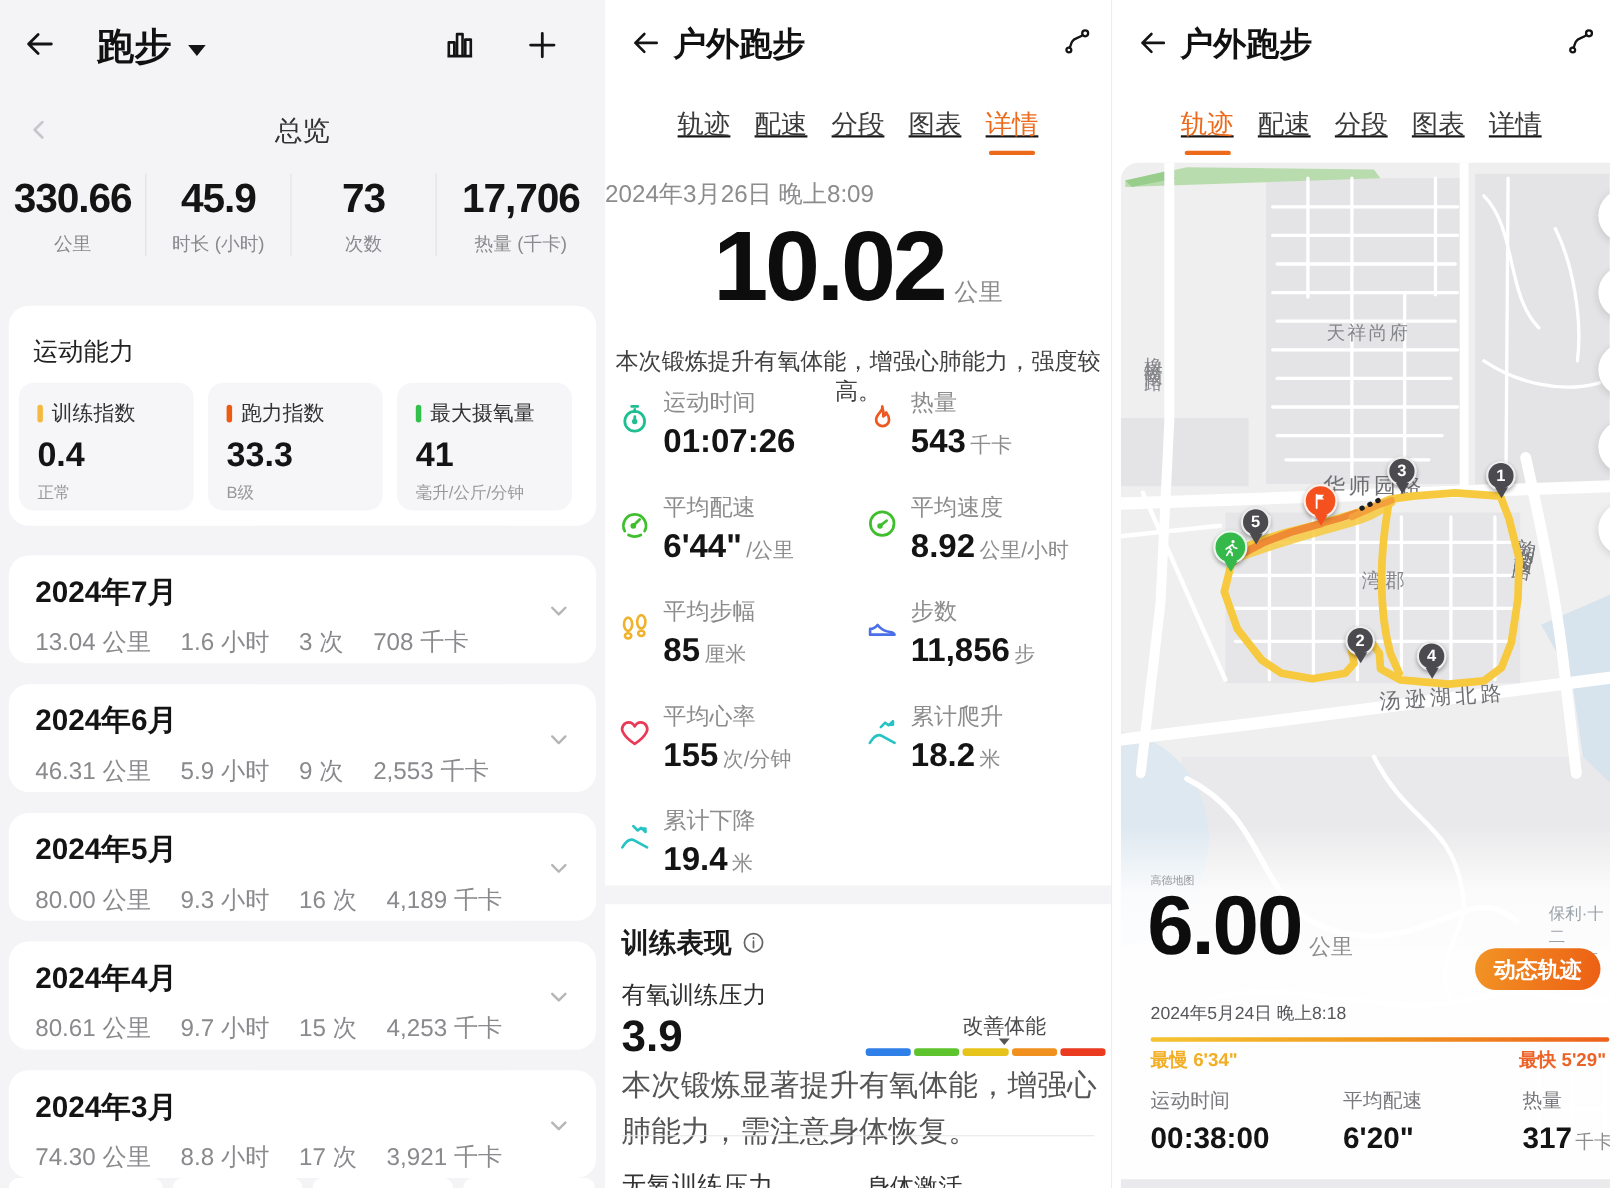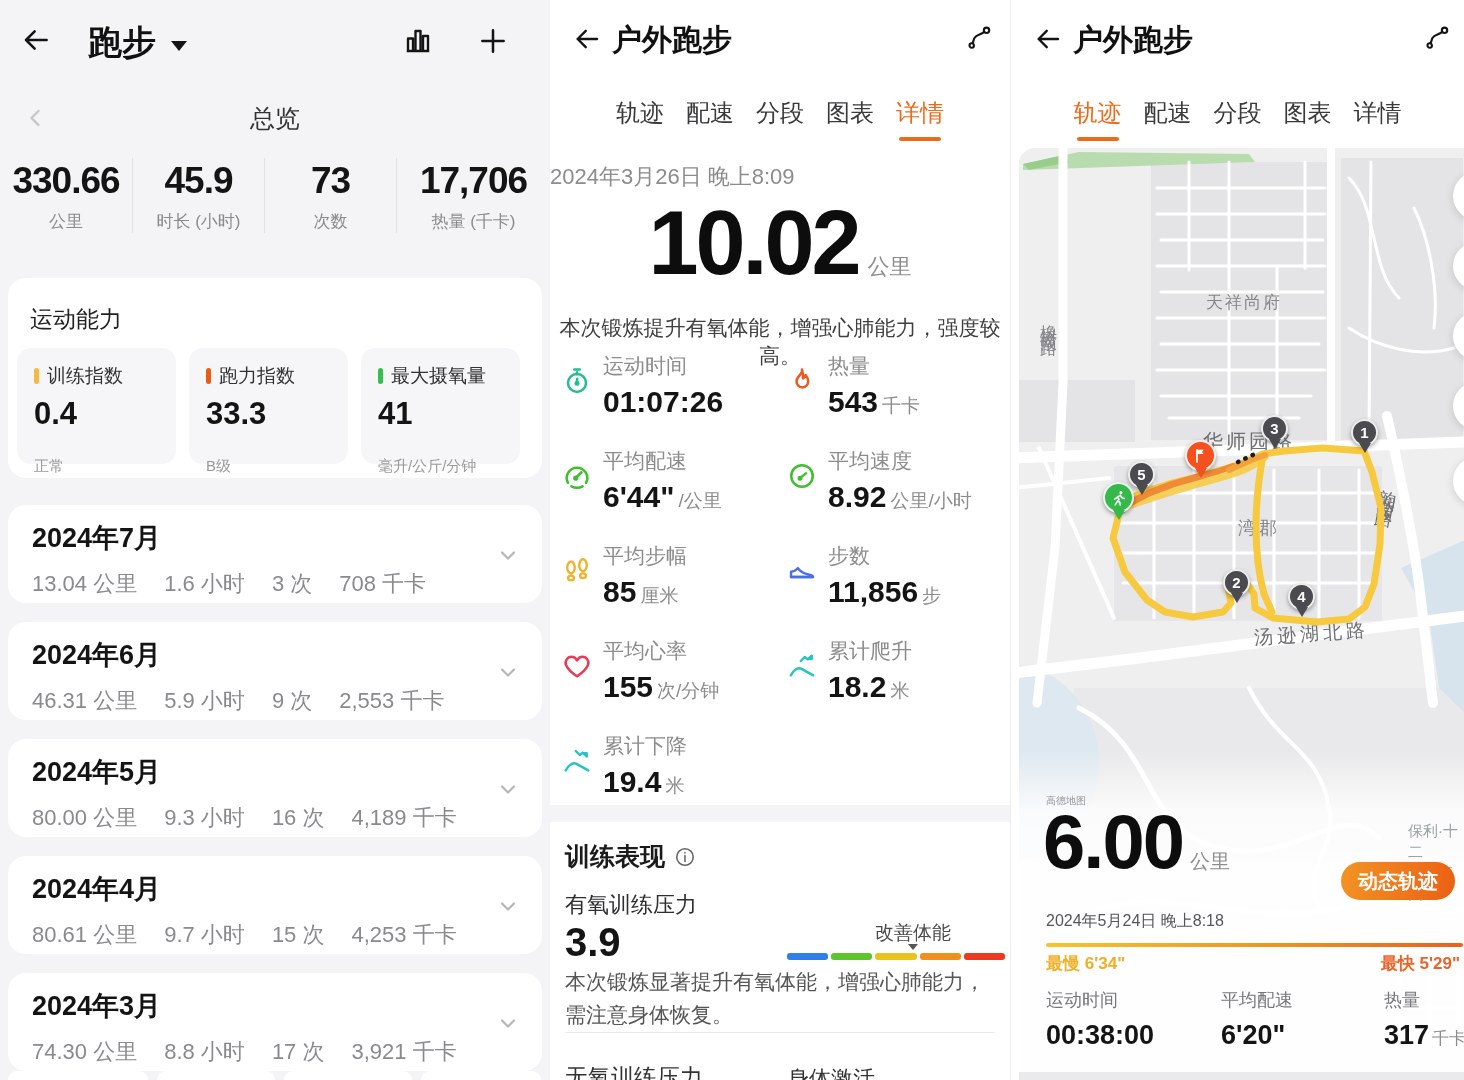--- a/index.html
+++ b/index.html
@@ -33,35 +33,35 @@
   .total .l { font-size:17px; color:#8a8a8e; margin-top:8px; }
   .card { position:absolute; left:8px; width:534px; background:#fff; border-radius:18px; }
   .ability { top:278px; height:200px; padding:26px 22px 0; }
   .ability .ttl { font-size:23px; color:#222; }
   .ab-cards { position:absolute; left:9px; top:70px; display:flex; gap:13px; }
   .acard { width:159px; height:116px; background:#f6f6f8; border-radius:14px; padding:15px 0 0 17px; }
   .acard .row1 { display:flex; align-items:center; }
   .acard .bar { width:5px; height:16px; border-radius:3px; margin-right:8px; }
   .acard .al { font-size:19px; color:#333; }
   .acard .av { font-size:31px; font-weight:700; margin-top:7px; color:#141414; }
-  .acard .as { font-size:15px; color:#999; margin-top:25px; }
+  .acard .as { font-size:15px; color:#999; margin-top:7px; }
   .month { height:98px; padding:15px 24px 0; }
   .month .mt { font-size:27px; font-weight:700; color:#141414; }
   .month .mrow { margin-top:13px; font-size:22px; color:#8a8a8e; }
   .month .ms { margin-right:27px; }
   .month .mchev { position:absolute; right:22px; top:38px; }
   .m0{top:505px}.m1{top:622px}.m2{top:739px}.m3{top:856px}.m4{top:973px}
   .peek { position:absolute; bottom:0; left:8px; display:flex; gap:9px; }
   .peek div { height:9px; background:#fff; border-radius:9px 9px 0 0; }
 
   
   .d-hdr .back { left:22px; top:24px; }
   .d-hdr .dt { position:absolute; left:62px; top:20px; font-size:30px; font-weight:700; color:#111; }
   .d-hdr .share { top:24px; }
-  .tabs { position:absolute; top:97px; left:0; right:0; display:flex; justify-content:center; gap:22px; }
+  .tabs { position:absolute; top:97px; left:0; right:0; display:flex; justify-content:center; gap:22px;text-decoration:underline; }
   .tab { position:relative; font-size:24px; color:#3a3a3c; padding-bottom:12px; cursor:pointer; }
   .tab.active { color:#ed6a1a; }
   .tab.active::after { content:""; position:absolute; left:50%; transform:translateX(-50%);
     bottom:0; width:42px; height:4px; border-radius:2px; background:#ed6a1a; }
 
   
   .s2 .date { position:absolute; top:162px; width:100%; font-size:22px; color:#8c8c8e; }
   .hero { position:absolute; top:192px; width:100%; text-align:center; }
   .hero .hv { font-size:90px; font-weight:700; letter-spacing:-3px; color:#0d0d0d; }
   .hero .hu { font-size:22px; color:#8c8c8e; margin-left:9px; }
@@ -79,21 +79,21 @@
     font-size:25px; font-weight:600; color:#1a1a1a; }
   .aer-l { position:absolute; left:15px; top:890px; font-size:22px; color:#2e2e30; }
   .aer-v { position:absolute; left:15px; top:920px; font-size:40px; font-weight:700; }
   .scale { position:absolute; left:237px; top:920px; width:218px; height:42px; }
   .scale .cap { position:absolute; left:126px; top:0; transform:translateX(-50%);
     font-size:19px; color:#4a4a4c; white-space:nowrap; }
   .scale .ptr { position:absolute; left:121px; top:24px; width:0; height:0;
     border-left:5px solid transparent; border-right:5px solid transparent; border-top:6px solid #555; }
   .segs { position:absolute; left:0; top:33px; width:218px; display:flex; gap:3px; }
   .segs span { flex:1; height:7px; border-radius:3px; }
-  .perf-d { position:absolute; left:15px; top:966px; width:434px; font-size:21px;
+  .perf-d { position:absolute; left:15px; top:966px; width:434px; font-size:27px;
     color:#555; line-height:1.55; }
   .perf-hr { position:absolute; left:15px; right:15px; top:1032px; border-top:1px solid #e8e8ea; }
   .cut-l { position:absolute; left:15px; top:1062px; font-size:23px; color:#333; }
   .cut-r { position:absolute; left:237px; top:1064px; font-size:22px; color:#333; }
 
   
   .map { position:absolute; left:8px; top:148px; width:476px; height:932px;
     border-radius:16px 16px 0 0; overflow:hidden; background:#efefef; }
   .map .base, .map .routes { position:absolute; left:0; top:0; }
   .mlab { position:absolute; color:#85868a; font-size:17px; white-space:nowrap; }

